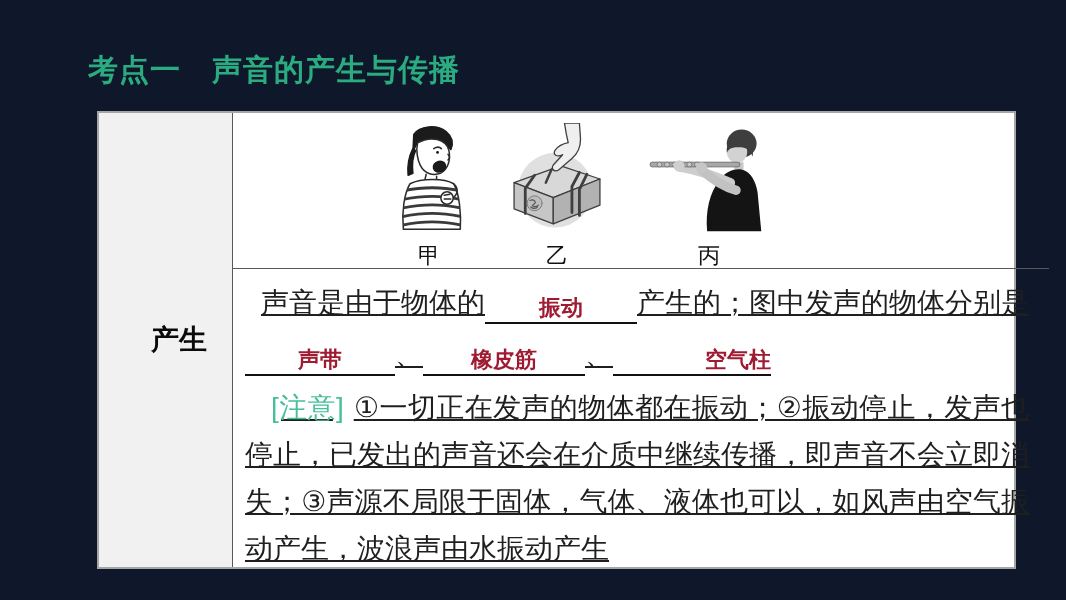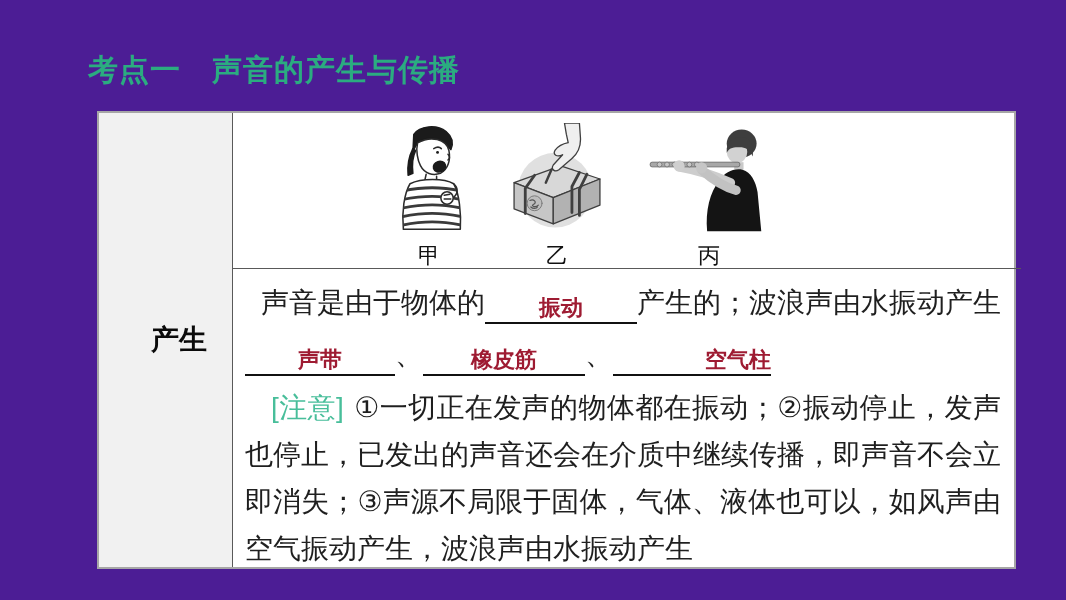--- a/index.html
+++ b/index.html
@@ -3,21 +3,21 @@
 <meta charset="utf-8">
 <style>
   html, body {
     margin: 0; padding: 0;
     width: 1066px; height: 600px;
     background: #fff;
     overflow: hidden;
     font-family: "Liberation Sans", "DejaVu Sans", sans-serif;
     color: var(--text-color, #1f1f1f);
   }
-  .slide { position: relative; width: 1066px; height: 600px; background: #4c1d95; }
+  .slide { position: relative; width: 1066px; height: 600px; background: #0f172a; }
 
   .title {
     position: absolute; left: 88px; top: 50px;
     font-size: 30px; font-weight: bold; letter-spacing: 1px;
     color: var(--accent-green, #2BAC80);
   }
 
   .main-table {
     position: absolute; left: 97px; top: 111px;
     width: 919px; height: 458px;
@@ -44,20 +44,21 @@
   .fig-label {
     margin-top: 2px; font-size: 22px; color: #111;
     font-family: "Liberation Serif", "DejaVu Serif", serif;
   }
 
   .text-cell {
     flex: 1 1 auto;
     padding: 10px 20px 0 12px;
     font-size: 28px; line-height: 47px;
     color: var(--text-color, #1f1f1f);
+    text-decoration: underline;
   }
   .line1 { padding-left: 16px; white-space: nowrap; }
   .blank {
     display: inline-flex; align-items: flex-end; justify-content: center;
     border-bottom: 2px solid var(--underline, #111);
     height: 36px; vertical-align: -6px;
     line-height: 1.05;
   }
   .blank .answer {
     color: var(--answer-red, #9E1B32);
@@ -163,21 +164,21 @@
           </svg>
           <div class="fig-label">丙</div>
         </div>
 
       </div>
 
       <div class="text-cell">
 
         <div class="line1"><span>声音是由于物体的</span><span class="blank blank-w1">
               <span class="answer">振动</span>
-            </span><span>产生的；波浪声由水振动产生</span></div>
+            </span><span>产生的；图中发声的物体分别是</span></div>
 
         <div class="line2"><span class="blank blank-w2">
               <span class="answer">声带</span>
             </span><span class="sep">、</span><span class="blank blank-w3">
               <span class="answer">橡皮筋</span>
             </span><span class="sep">、</span><span class="blank blank-w4">
               <span class="answer">空气柱</span>
             </span></div>
 
         <div class="note"><span class="note-tag">[注意]</span><span>①一切正在发声的物体都在振动；②振动停止，发声也停止，已发出的声音还会在介质中继续传播，即声音不会立即消失；③声源不局限于固体，气体、液体也可以，如风声由空气振动产生，波浪声由水振动产生</span></div>

